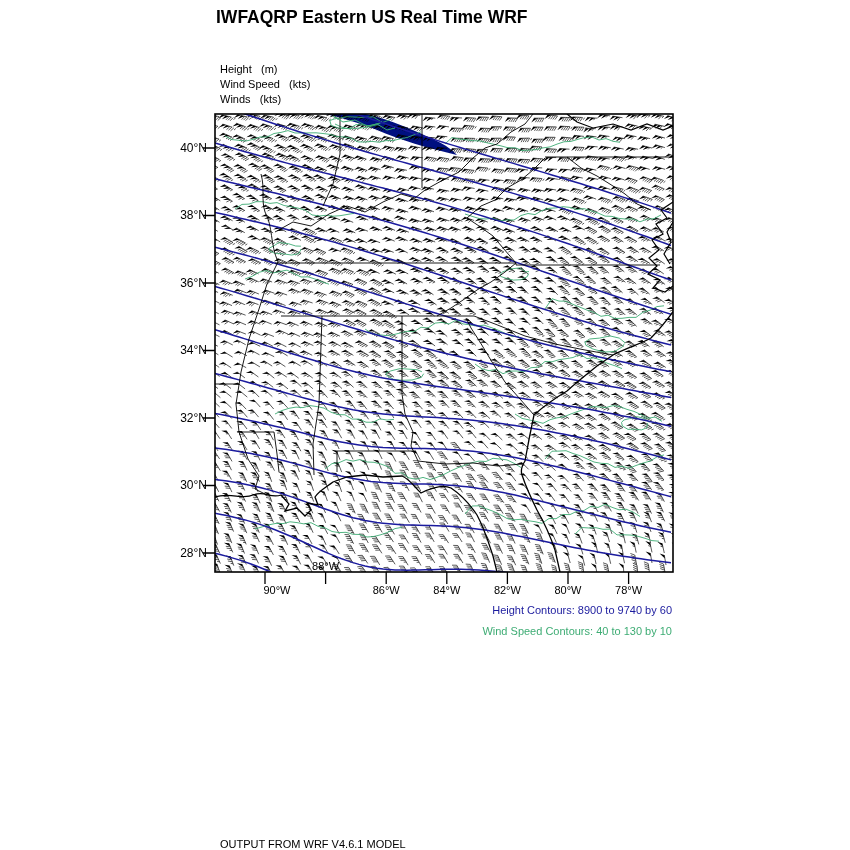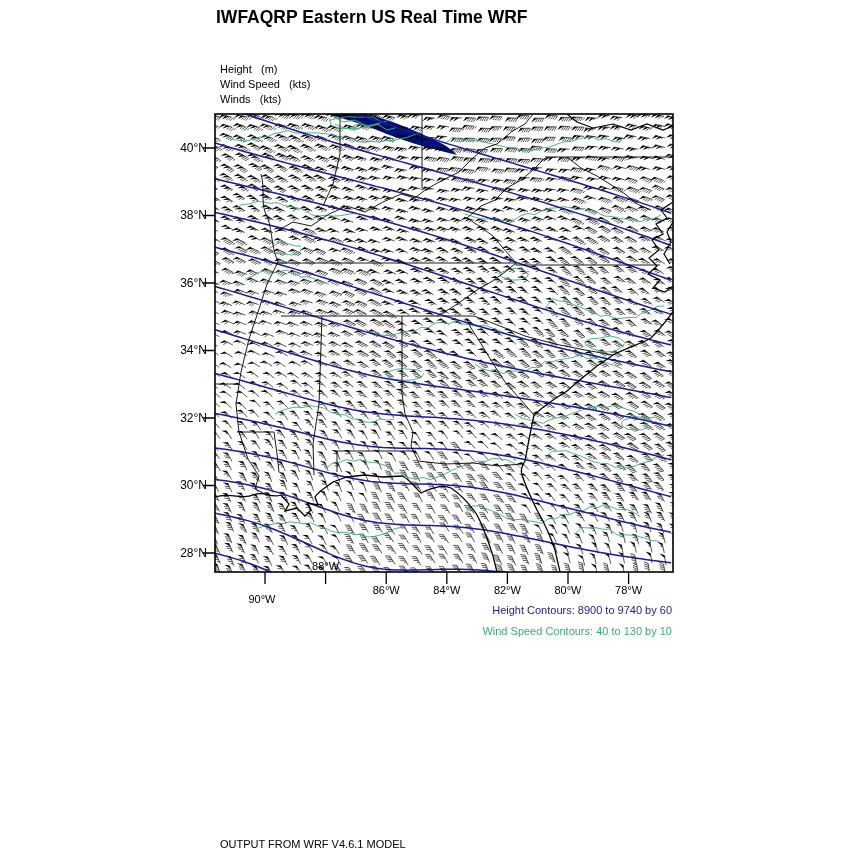--- a/index.html
+++ b/index.html
@@ -47,21 +47,21 @@
   <div id="field-labels" class="abs"><div>Height   (m)</div><div>Wind Speed   (kts)</div><div>Winds   (kts)</div></div>
 
   <div id="axis-labels">
       <div class="abs lat-label" style="left: 163px; top: 141.5px;">40°N</div>
       <div class="abs lat-label" style="left: 163px; top: 209px;">38°N</div>
       <div class="abs lat-label" style="left: 163px; top: 276.5px;">36°N</div>
       <div class="abs lat-label" style="left: 163px; top: 344px;">34°N</div>
       <div class="abs lat-label" style="left: 163px; top: 411.5px;">32°N</div>
       <div class="abs lat-label" style="left: 163px; top: 479px;">30°N</div>
       <div class="abs lat-label" style="left: 163px; top: 546.5px;">28°N</div>
-      <div class="abs lon-label" style="left: 238px; top: 584px; margin-top: 9px;">90°W</div>
+      <div class="abs lon-label" style="left: 253px; top: 584px;">90°W</div>
       <div class="abs lon-label" style="left: 301.6px; top: 560px;">88°W</div>
       <div class="abs lon-label" style="left: 362.2px; top: 584px; text-align: center;">86°W</div>
       <div class="abs lon-label" style="left: 422.8px; top: 584px;">84°W</div>
       <div class="abs lon-label" style="left: 483.4px; top: 584px;">82°W</div>
       <div class="abs lon-label" style="left: 544px; top: 584px;">80°W</div>
       <div class="abs lon-label" style="left: 604.6px; top: 584px; text-align: center;">78°W</div>
     </div>
 
   <div id="legend-height" class="abs" style="color: rgb(27, 27, 158);">Height Contours: 8900 to 9740 by 60</div>
   <div id="legend-wind" class="abs" style="color: rgb(62, 172, 116); margin-left: 10px;">Wind Speed Contours: 40 to 130 by 10</div>

